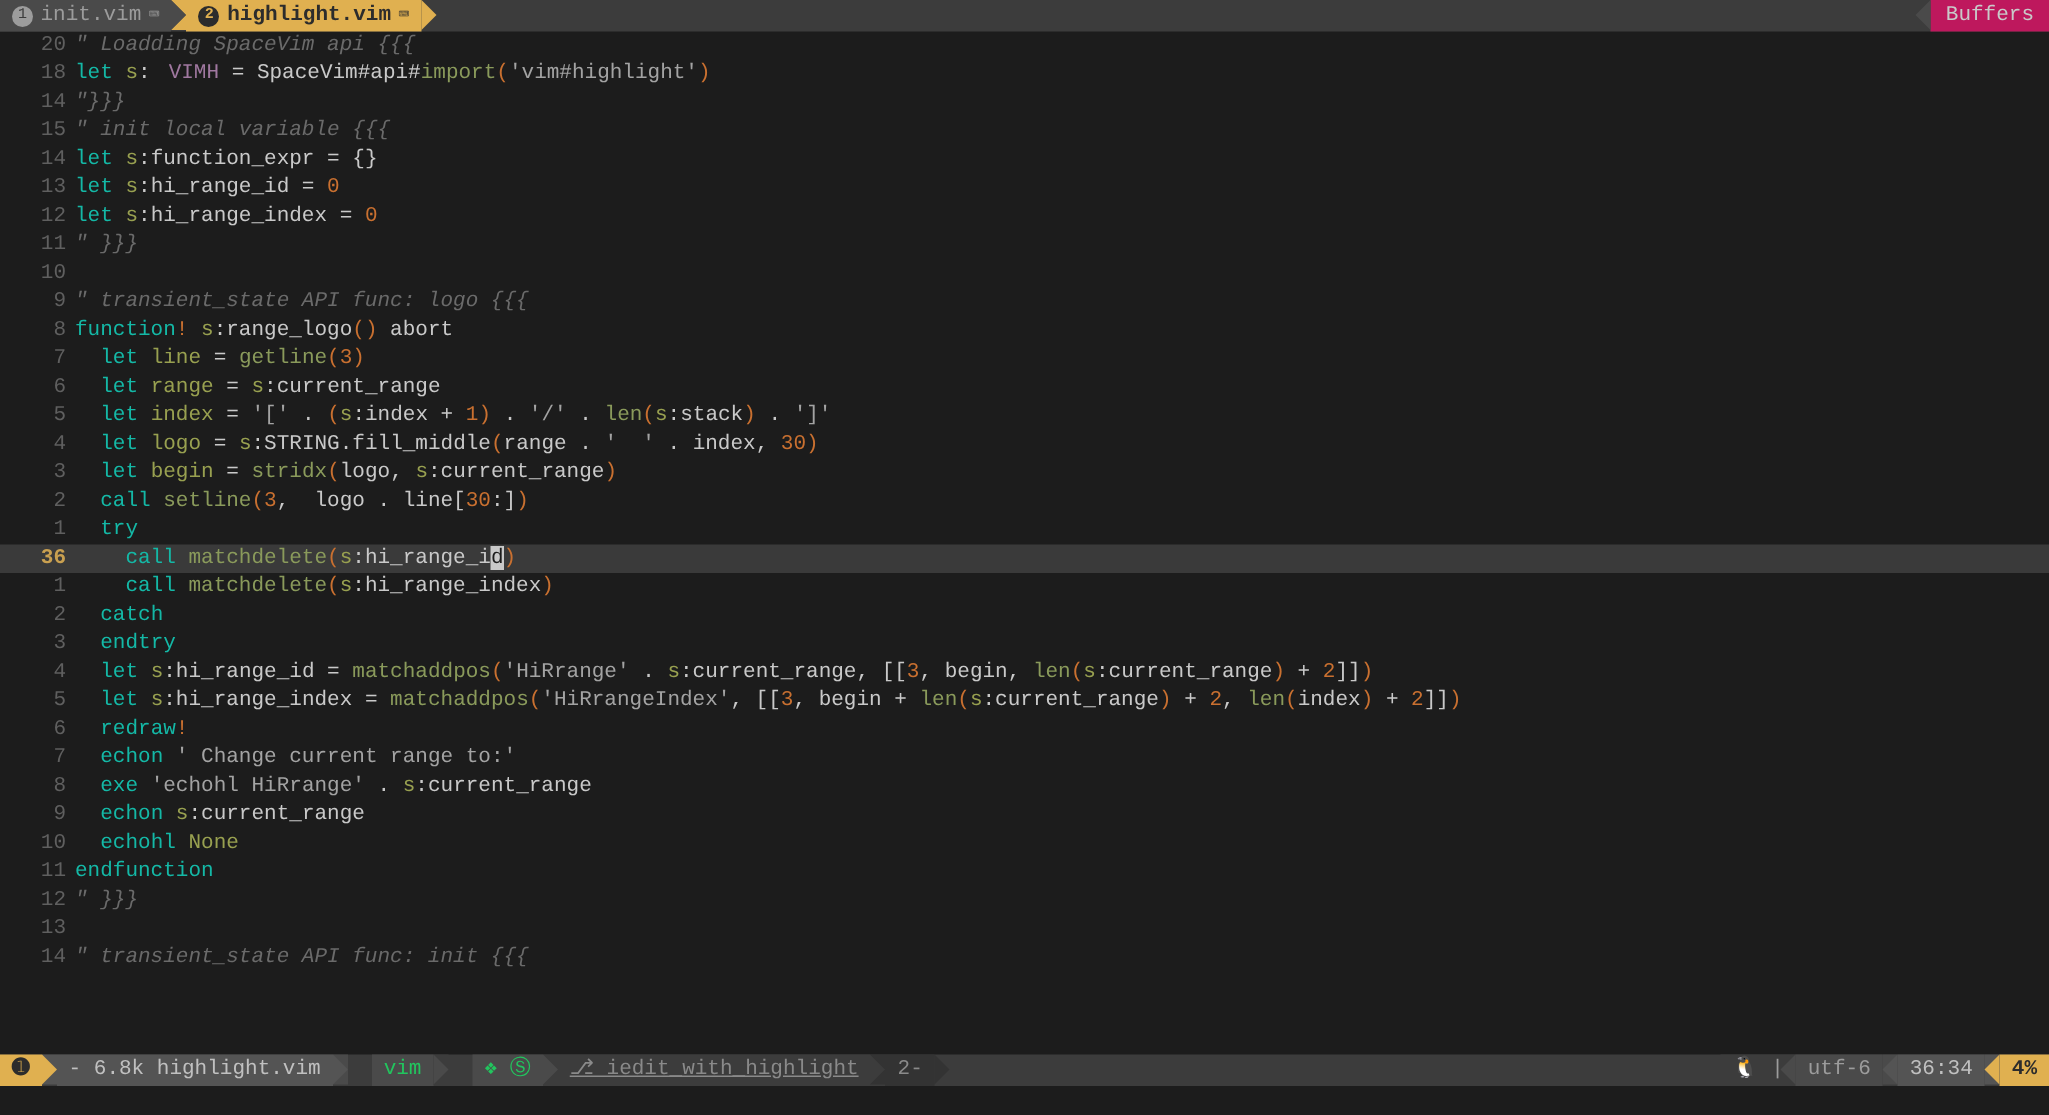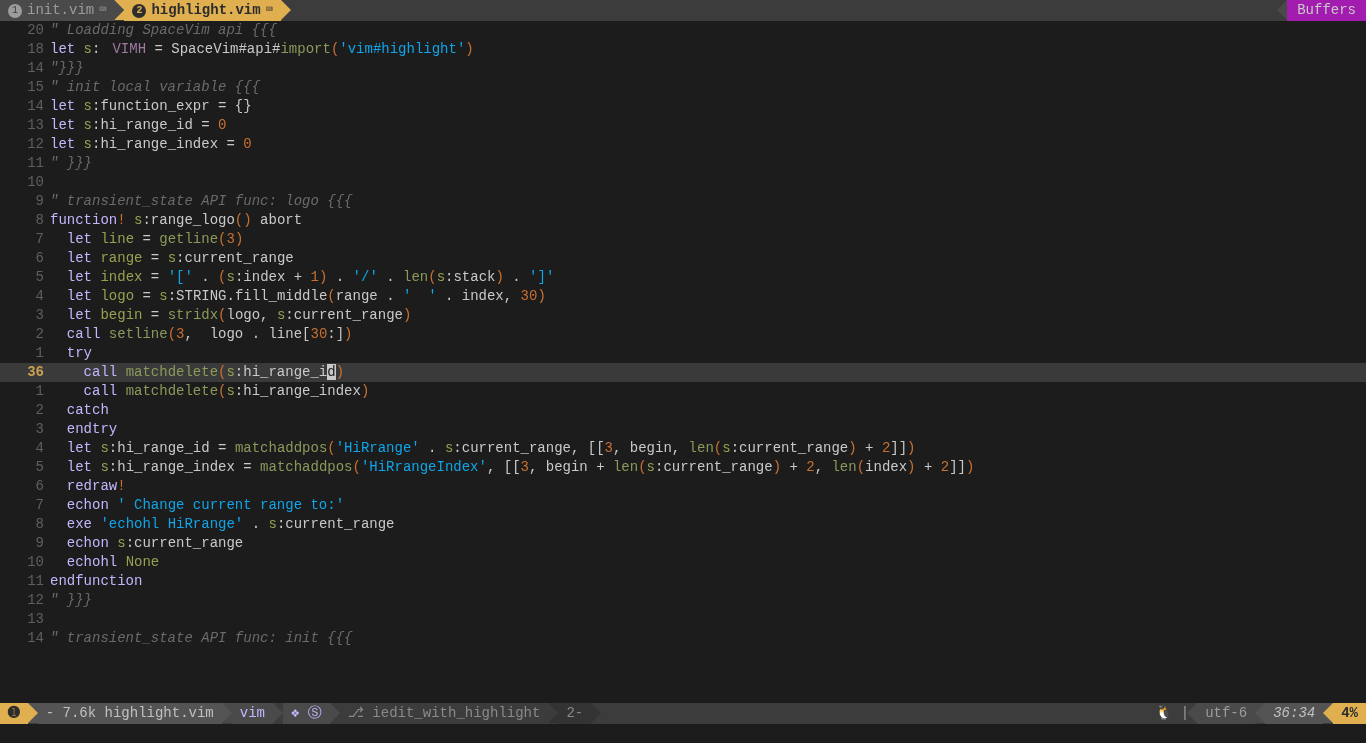--- a/index.html
+++ b/index.html
@@ -76,21 +76,21 @@
   align-items: center;
   justify-content: center;
   font-size: 10px;
 }
 .tab-inactive .num-circle { background: #9c9c9c; color: #3c3c3c; }
 .tab-active .num-circle { background: #2c2c2c; color: #e0b050; }
 .tab .vim-icon { font-size: 12px; }
 .buffers-label {
   position: absolute;
   right: 0;
-  background: #a21caf;
+  background: #be185d;
   color: #c9c9c9;
   padding: 0 10px;
   height: 21px;
   display: flex;
   align-items: center;
 }
 .buffers-label::before {
   content: '';
   position: absolute;
   left: -10px;
@@ -112,26 +112,26 @@
 .gutter {
   width: 50px;
   text-align: right;
   padding-right: 6px;
   color: #5f5f5f;
   flex-shrink: 0;
 }
 .current-line { background: #3a3a3a; align-items: center; }
 .current-line .gutter { color: #c9a050; font-weight: bold; }
 .code { flex: 1; }
-.k-red { color: #c4b5fd; }
+.k-red { color: #14b8a6; }
 .k-green { color: #8a9a5b; }
 .k-olive { color: #98a050; }
 .k-purple { color: #a078a0; margin-left: 12px; }
 .k-orange { color: #c97030; }
-.k-yellow { color: #0ea5e9; }
+.k-yellow { color: #a3a3a3; }
 .k-comment { color: #6a6a6a; font-style: italic; }
 .cursor { background: #c9c9c9; color: #1c1c1c; }
 
 .statusline {
   height: 21px;
   background: #3c3c3c;
   display: flex;
   align-items: center;
   position: absolute;
   bottom: 19px;
@@ -154,29 +154,29 @@
   border-bottom: 10.5px solid #545454;
 }
 .sl-file { background: #545454; color: #c0c0c0; margin-left:10px;}
 .sl-file::after {
   content: '';
   position: absolute; right: -10px; top: 0;
   border-left: 10px solid #545454;
   border-top: 10.5px solid #4a4a4a;
   border-bottom: 10.5px solid #4a4a4a;
 }
-.sl-ft { background: #4a4a4a; color: #c4b5fd; margin-left:10px;}
+.sl-ft { background: #4a4a4a; color: #22c55e; margin-left:26px;}
 .sl-ft::after {
   content: '';
   position: absolute; right: -10px; top: 0;
   border-left: 10px solid #4a4a4a;
   border-top: 10.5px solid #3c3c3c;
   border-bottom: 10.5px solid #3c3c3c;
 }
-.sl-git { background: #3c3c3c; color: #8a8a8a; margin-left:10px;}
+.sl-git { background: #3c3c3c; color: #8a8a8a; margin-left:10px;text-decoration:underline;}
 .sl-git::after {
   content: '';
   position: absolute; right: -10px; top: 0;
   border-left: 10px solid #3c3c3c;
   border-top: 10.5px solid #333333;
   border-bottom: 10.5px solid #333333;
 }
 .sl-layer { background: #333333; color: #8a8a8a; margin-left:10px;}
 .sl-layer::after {
   content: '';
@@ -188,21 +188,21 @@
 .sl-right { margin-left: auto; display: flex; }
 .sl-os { background: #3c3c3c; color: #9c9c9c; }
 .sl-enc { background: #4a4a4a; color: #9c9c9c; }
 .sl-enc::before {
   content: '';
   position: absolute; left: -10px; top: 0;
   border-right: 10px solid #4a4a4a;
   border-top: 10.5px solid transparent;
   border-bottom: 10.5px solid transparent;
 }
-.sl-pos { background: #545454; color: #c0c0c0; margin-left:10px;font-style:italic;}
+.sl-pos { background: #545454; color: #c0c0c0; margin-left:10px;}
 .sl-pos::before {
   content: '';
   position: absolute; left: -10px; top: 0;
   border-right: 10px solid #545454;
   border-top: 10.5px solid #4a4a4a;
   border-bottom: 10.5px solid #4a4a4a;
 }
 .sl-pct { background: #e0b050; color: #2c2c2c; font-weight: bold; margin-left:10px;}
 .sl-pct::before {
   content: '';
@@ -268,21 +268,21 @@
     <div class="line"><div class="gutter">9</div><div class="code"><span>  </span><span class="k-red">echon</span><span> </span><span class="k-olive">s</span><span>:current_range</span></div></div>
     <div class="line"><div class="gutter">10</div><div class="code"><span>  </span><span class="k-red">echohl</span><span> </span><span class="k-olive">None</span></div></div>
     <div class="line"><div class="gutter">11</div><div class="code"><span class="k-red">endfunction</span></div></div>
     <div class="line"><div class="gutter">12</div><div class="code"><span class="k-comment">" }}}</span></div></div>
     <div class="line"><div class="gutter">13</div><div class="code"></div></div>
     <div class="line"><div class="gutter">14</div><div class="code"><span class="k-comment">" transient_state API func: init {{{</span></div></div>
   </div>
 
 <div class="statusline">
   <div class="sl-seg sl-mode">➊</div>
-  <div class="sl-seg sl-file">- 7.6k highlight.vim</div>
+  <div class="sl-seg sl-file">- 6.8k highlight.vim</div>
   <div class="sl-seg sl-ft">vim</div>
   <div class="sl-seg sl-ft">❖ Ⓢ</div>
   <div class="sl-seg sl-git">⎇ iedit_with_highlight</div>
   <div class="sl-seg sl-layer">2-</div>
   <div class="sl-right">
     <div class="sl-seg sl-os">🐧 |</div>
     <div class="sl-seg sl-enc">utf-6</div>
     <div class="sl-seg sl-pos">36:34</div>
     <div class="sl-seg sl-pct">4%</div>
   </div>

